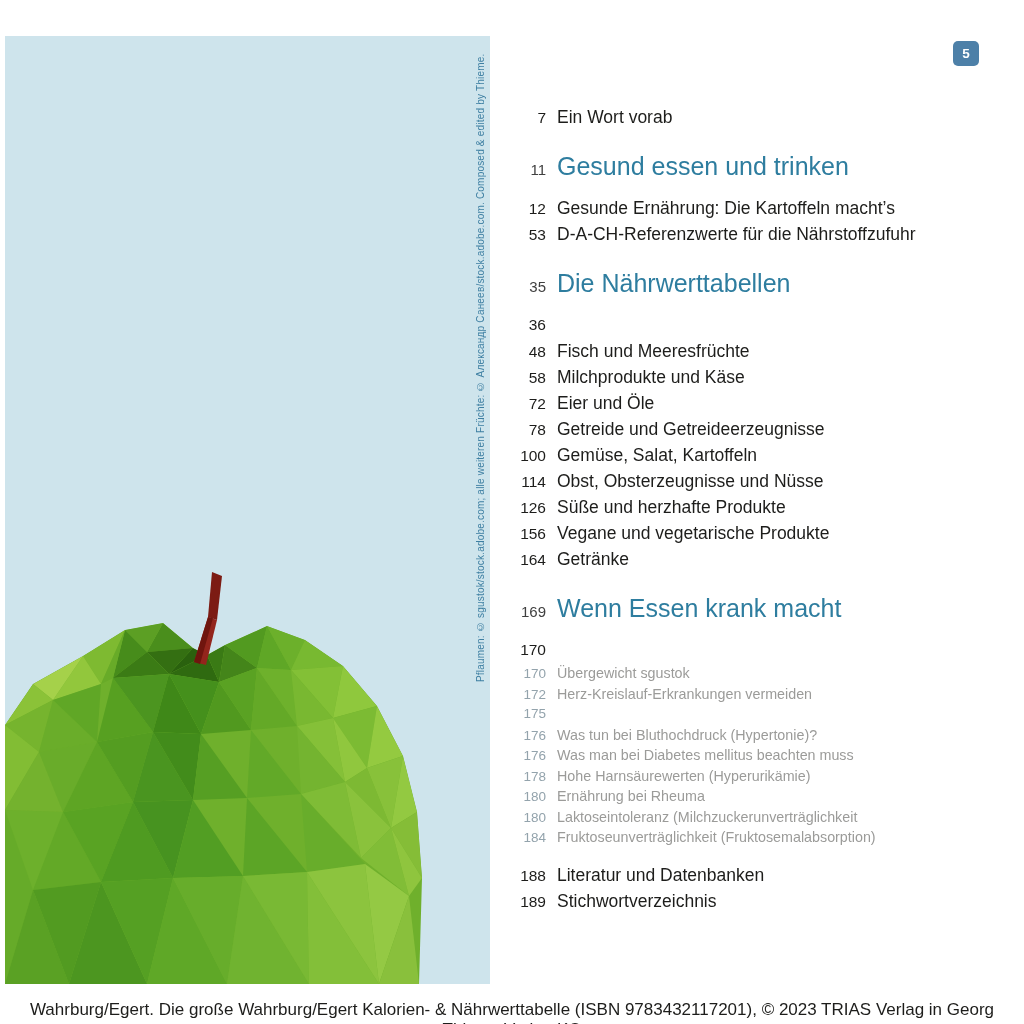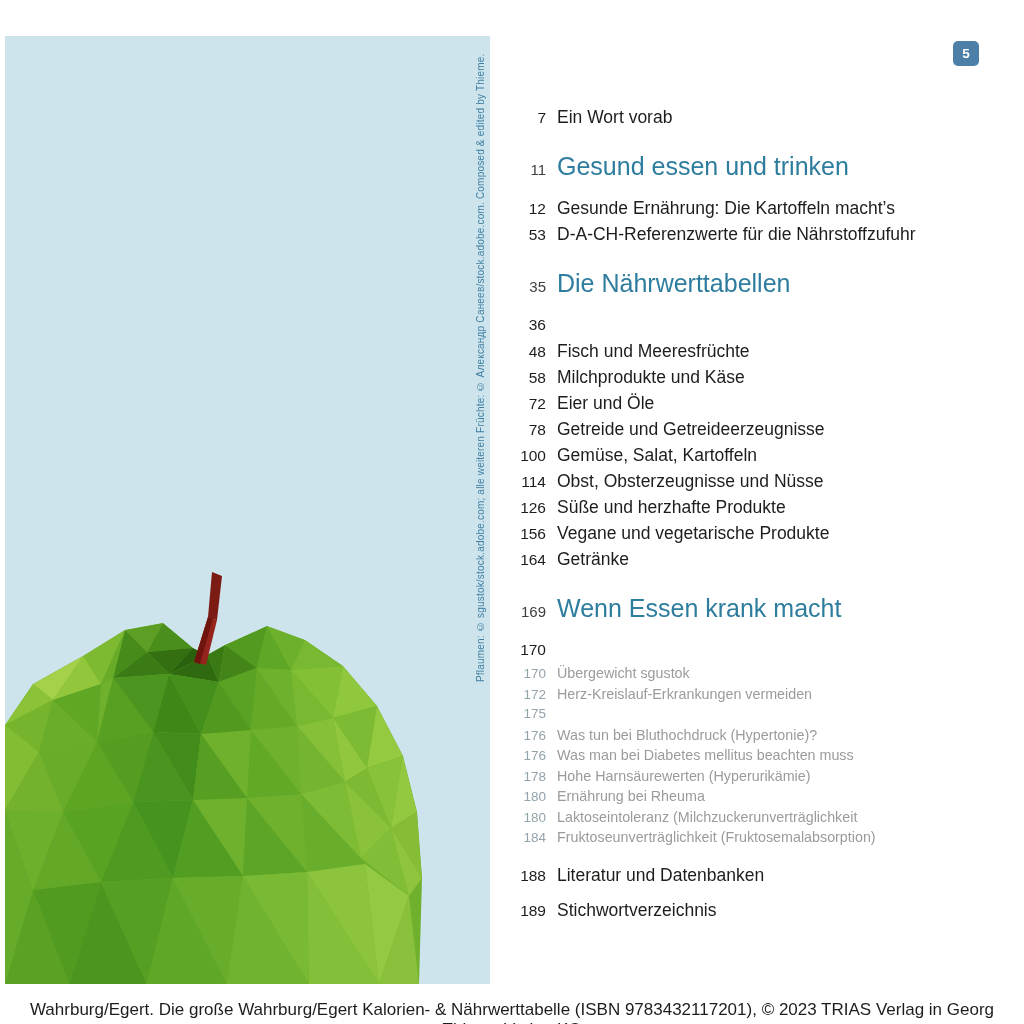--- a/index.html
+++ b/index.html
@@ -47,21 +47,21 @@
   .entry .num { font-size:15.5px; }
 
   .heading { height:34px; line-height:34px; margin-top:19px; margin-bottom:12px;
              font-size:25px; color:#2e7d9f; }
   .heading .num { font-size:15px; color:#404040; }
 
   .sub { height:20.5px; line-height:20.5px; font-size:14.3px; color:#9b9b99; }
   .sub .num { font-size:13.5px; color:#93a3ac; }
 
   .mt-14 { margin-top:14px; }
-  .mt-9  { margin-top:9px; }
+  .mt-9  { margin-top:0; }
 
   
   .footer {
     position:absolute; left:0; top:1000px; width:1024px;
     text-align:center; font-size:17px; color:#1d1d1b;
   }
 </style>
 </head>
 <body>
 

